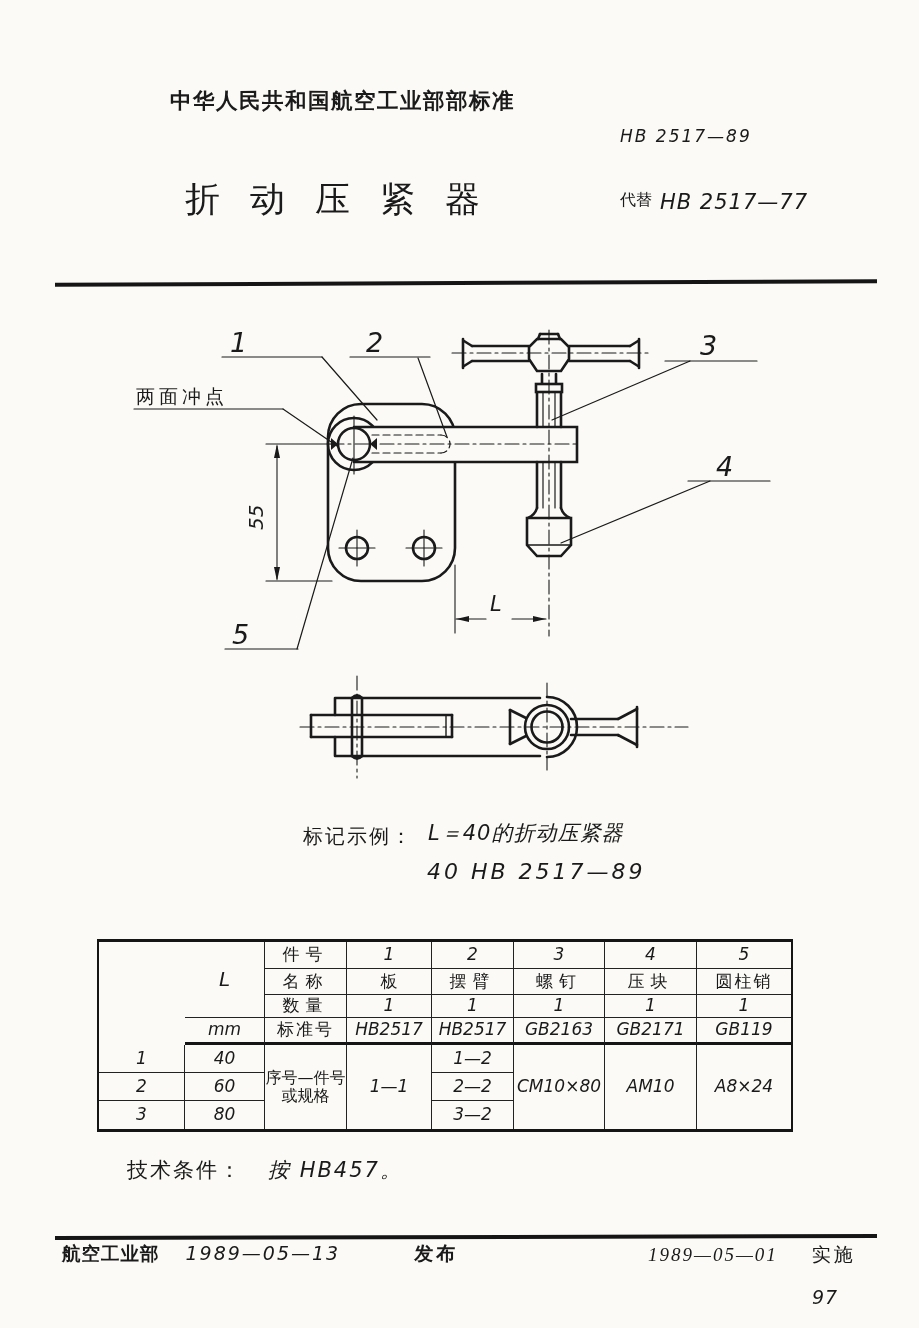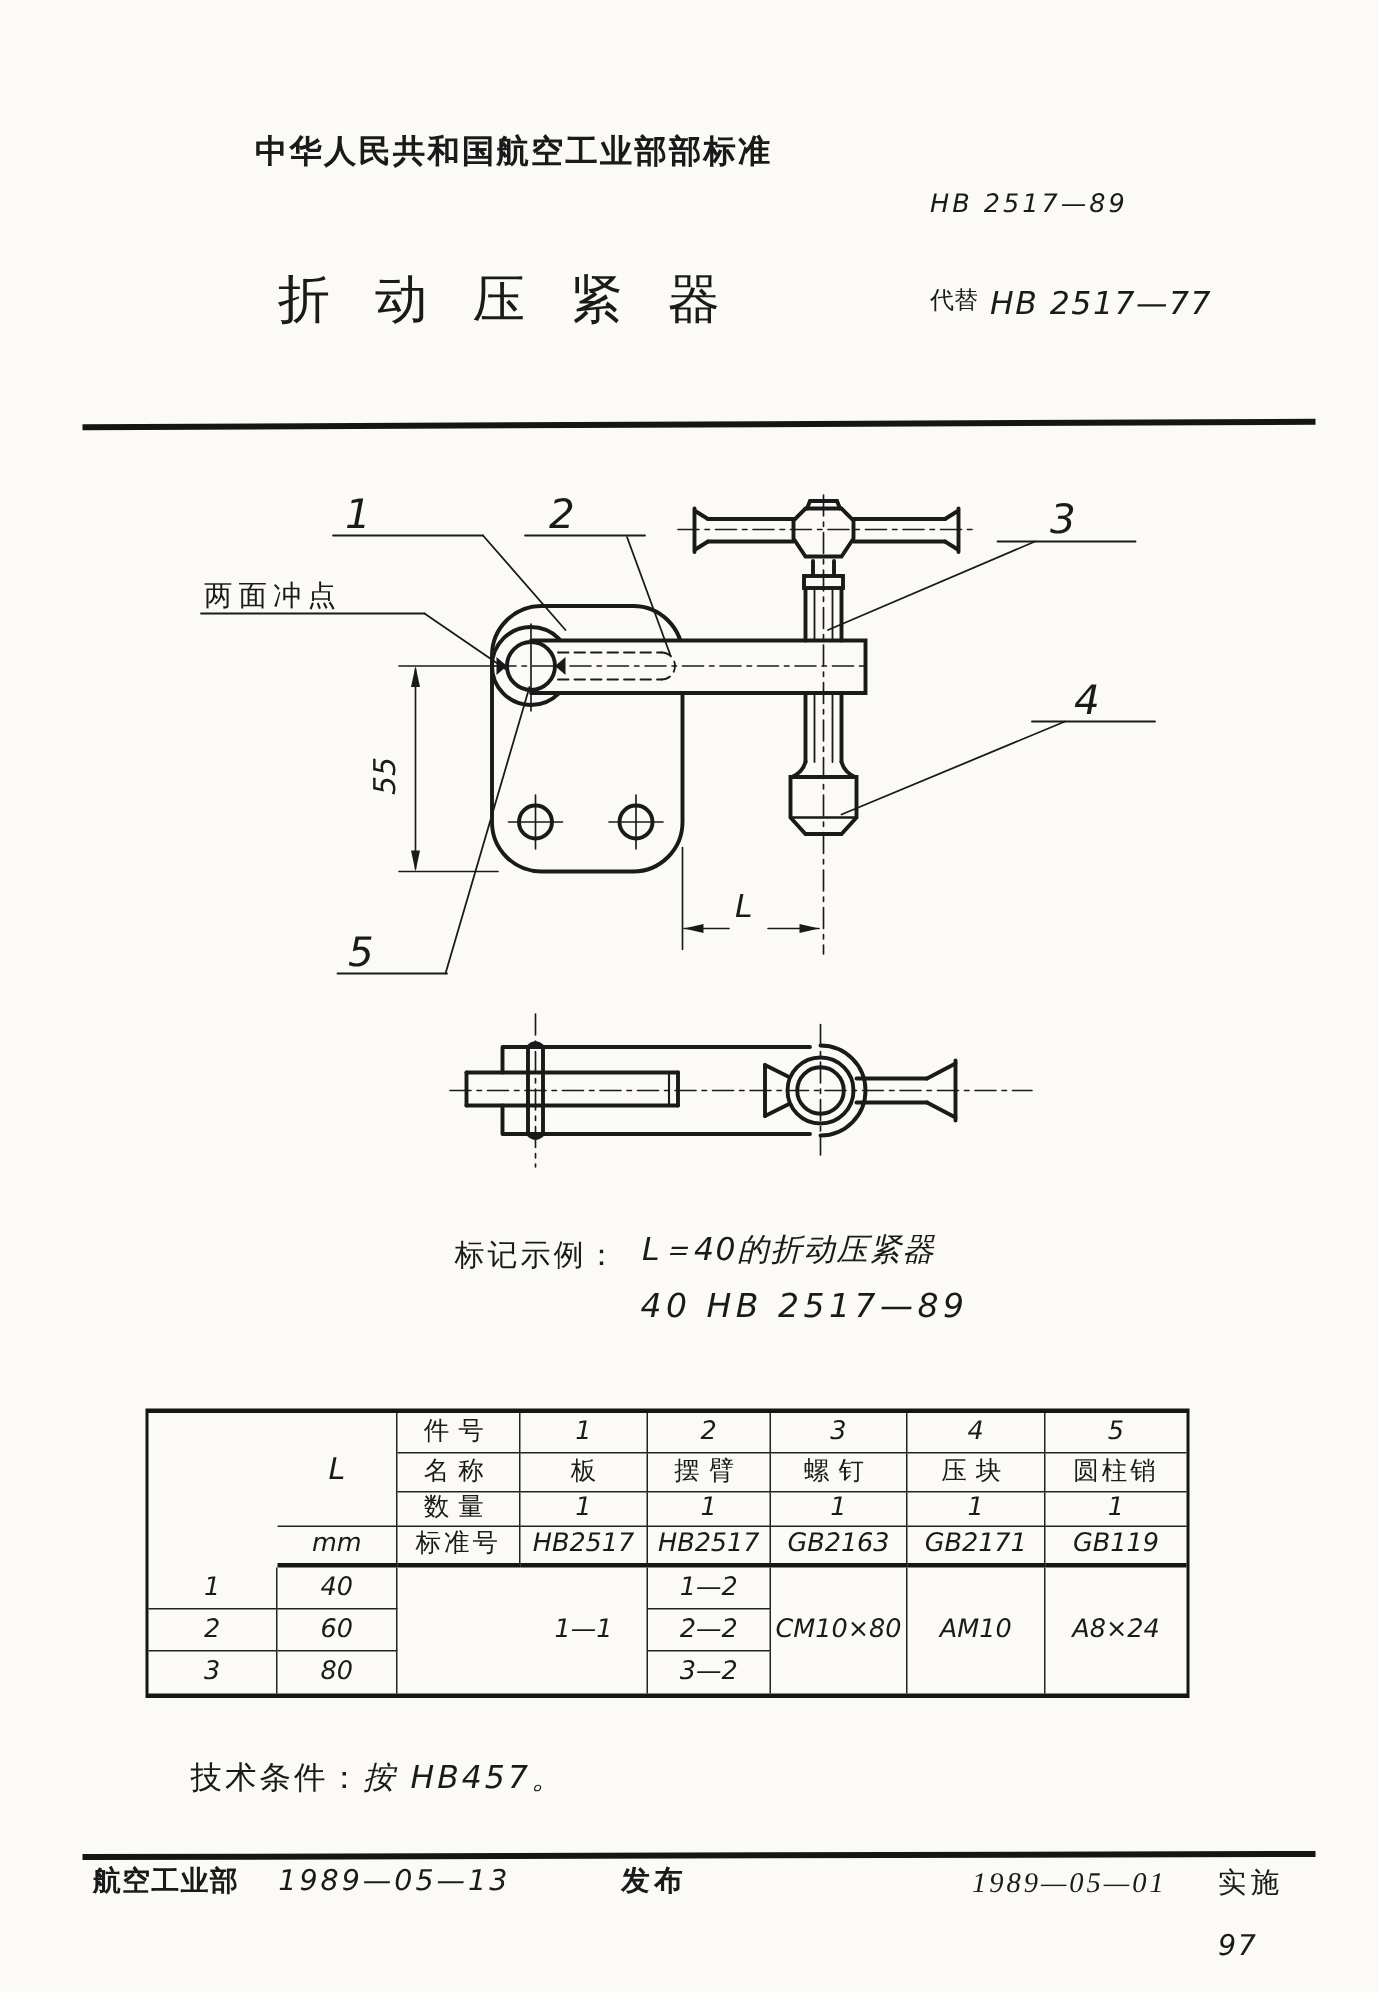--- a/index.html
+++ b/index.html
@@ -36,21 +36,21 @@
     box-sizing:content-box;font-size:17px;
   }
   .tc{border-right:1.5px solid #222;border-bottom:1.5px solid #222;
       display:flex;align-items:center;justify-content:center;text-align:center;line-height:1.15;}
   .tc.lbl{letter-spacing:6px;}
   .tc.no-r{border-right:none;}
   .tc.no-b{border-bottom:none;}
   .tc.thick-b{border-bottom:3px solid #151515;}
   .tc .two{display:block;font-size:16px;}
   
-  .tech{left:127px;top:1156px;font-size:21px;display:flex;align-items:baseline;letter-spacing:2px;margin-top:15px;}
+  .tech{left:127px;top:1156px;font-size:21px;display:flex;gap:26px;align-items:baseline;letter-spacing:2px;}
   
   .rule-bottom{left:55px;top:1235px;width:822px;height:3.5px;transform:rotate(-0.15deg);}
   .footer-left{left:62px;top:1241px;display:flex;align-items:baseline;gap:26px;}
   .footer-left .org{font-size:18.5px;font-weight:700;letter-spacing:1px;}
   .footer-left .dt{font-size:19px;letter-spacing:2px;}
   .footer-left .pub{font-size:19px;font-weight:700;margin-left:48px;letter-spacing:3px;}
   .footer-right{left:648px;top:1242px;display:flex;align-items:baseline;gap:34px;}
   .footer-right .dt{font-size:19px;letter-spacing:2px;font-family:Liberation Serif, serif;}
   .footer-right .impl{font-size:19px;font-weight:400;letter-spacing:3px;}
   .page-no{left:812px;top:1286px;font-size:19px;letter-spacing:1px;}
@@ -289,20 +289,24 @@
   <div class="tc hw thick-b no-r" style="grid-column:8;grid-row:4;">GB119</div>
 
   <div class="tc hw" style="grid-column:1;grid-row:5;">1</div>
   <div class="tc hw" style="grid-column:1;grid-row:6;">2</div>
   <div class="tc hw no-b" style="grid-column:1;grid-row:7;">3</div>
 
   <div class="tc hw" style="grid-column:2;grid-row:5;">40</div>
   <div class="tc hw" style="grid-column:2;grid-row:6;">60</div>
   <div class="tc hw no-b" style="grid-column:2;grid-row:7;">80</div>
 
+  <div class="tc no-b" style="grid-column:3;grid-row:5/8;flex-direction:column;">
+    <span class="two">序号—件号</span>
+    <span class="two">或规格</span>
+  </div>
   <div class="tc hw no-b" style="grid-column:4;grid-row:5/8;">1—1</div>
   <div class="tc hw" style="grid-column:5;grid-row:5;">1—2</div>
   <div class="tc hw" style="grid-column:5;grid-row:6;">2—2</div>
   <div class="tc hw no-b" style="grid-column:5;grid-row:7;">3—2</div>
   <div class="tc hw no-b" style="grid-column:6;grid-row:5/8;">CM10×80</div>
   <div class="tc hw no-b" style="grid-column:7;grid-row:5/8;">AM10</div>
   <div class="tc hw no-b no-r" style="grid-column:8;grid-row:5/8;">A8×24</div>
 </div>
 
 <div class="abs tech">

